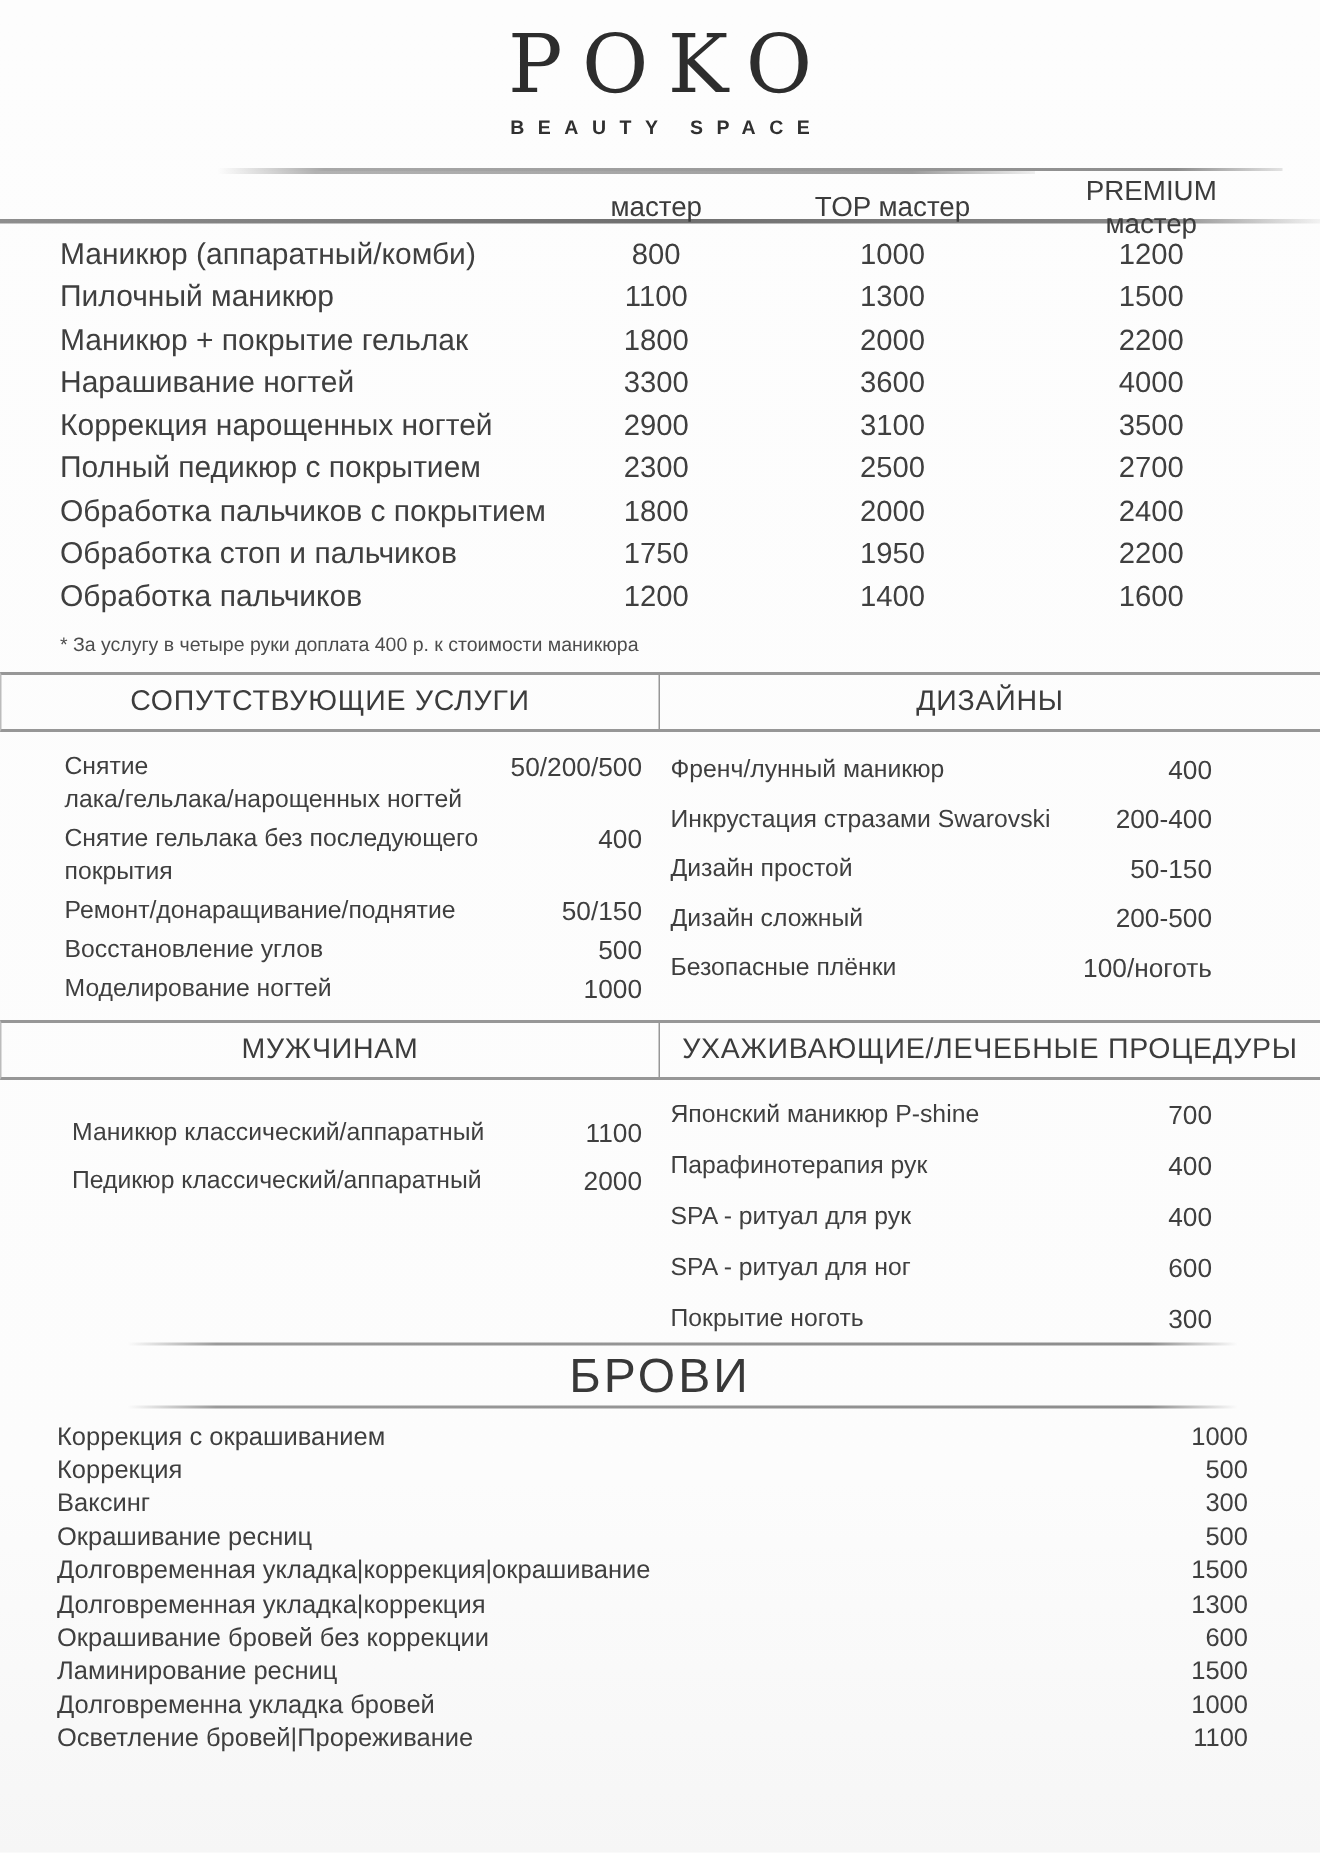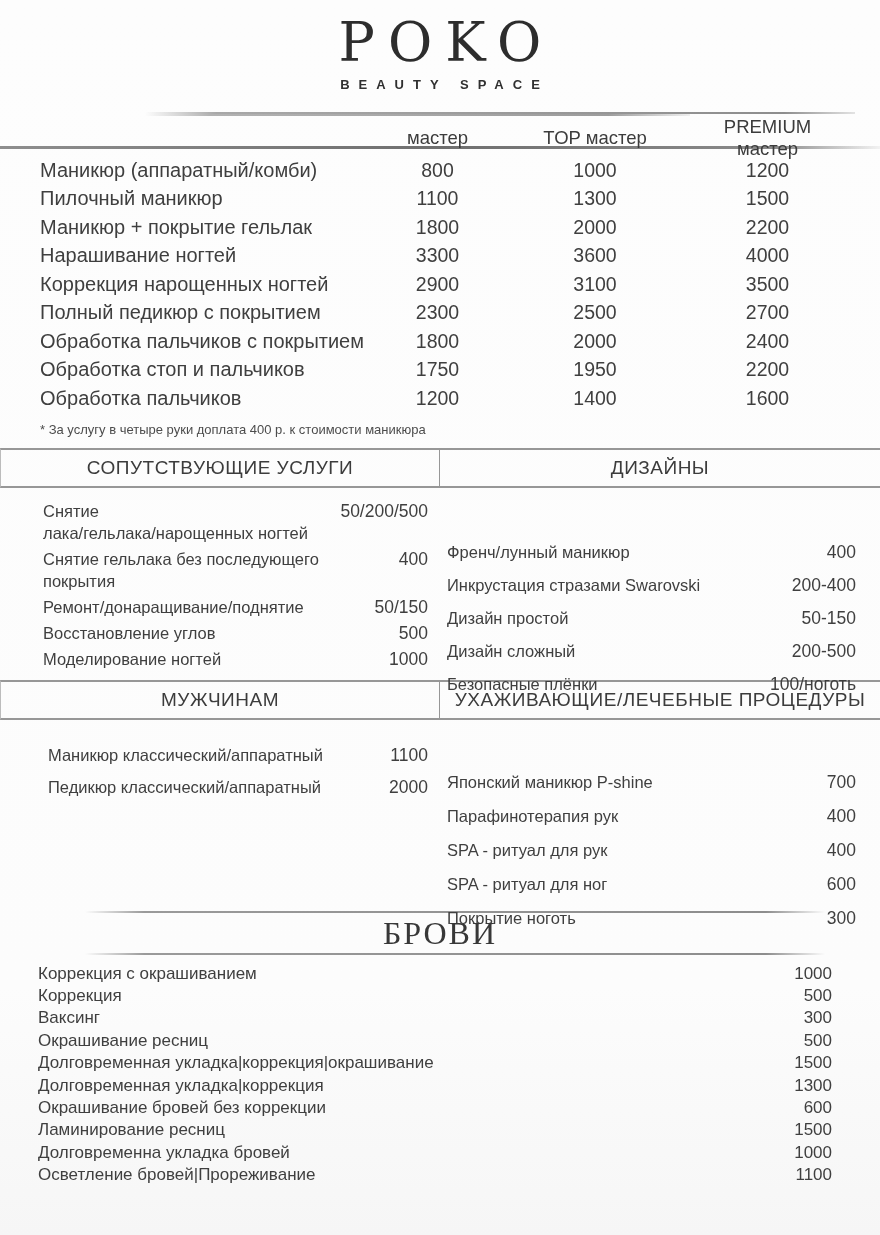--- a/index.html
+++ b/index.html
@@ -63,33 +63,33 @@
   }
   .band .bh + .bh{border-left:1px solid #979797;}
   .band2{margin-top:7px;}
 
   
   .two-col{display:grid;grid-template-columns:438px 442px;}
   .area1{height:185px;}
   .area2{height:175px;}
   .sec-body{box-sizing:border-box;}
   .body-left{padding:12px 10px 0 43px;}
-  .body-right{padding:14px 24px 0 9px;margin-top:39px;}
+  .body-right{padding:14px 72px 0 9px;}
   .sec-item{display:flex;justify-content:space-between;align-items:flex-start;}
   .sec-item .n{font-size:16.5px;line-height:22px;white-space:pre-line;}
   .sec-item .p{font-size:17.5px;line-height:22px;padding-left:8px;white-space:nowrap;}
   .related .sec-item{margin-bottom:4px;}
   .designs .sec-item{margin-bottom:11px;}
   .men{padding-top:24px;padding-left:48px;}
   .men .sec-item{margin-bottom:10px;}
   .care{padding-top:12px;}
   .care .sec-item{margin-bottom:12px;justify-content:space-between;}
 
   
-  .brows-head{margin-top:16px;font-family:Liberation Serif, serif;}
+  .brows-head{margin-top:0;}
   .brows-title{text-align:center;font-size:32px;line-height:40px;letter-spacing:2px;color:#383838;}
   .brows-list{padding:8px 48px 0 38px;}
   .brow-row{display:flex;justify-content:space-between;height:22.4px;font-size:17px;align-items:center;}
   .brow-row .p{white-space:nowrap;padding-left:10px;}
 </style>
 </head>
 <body>
 
 <div class="page">
 

